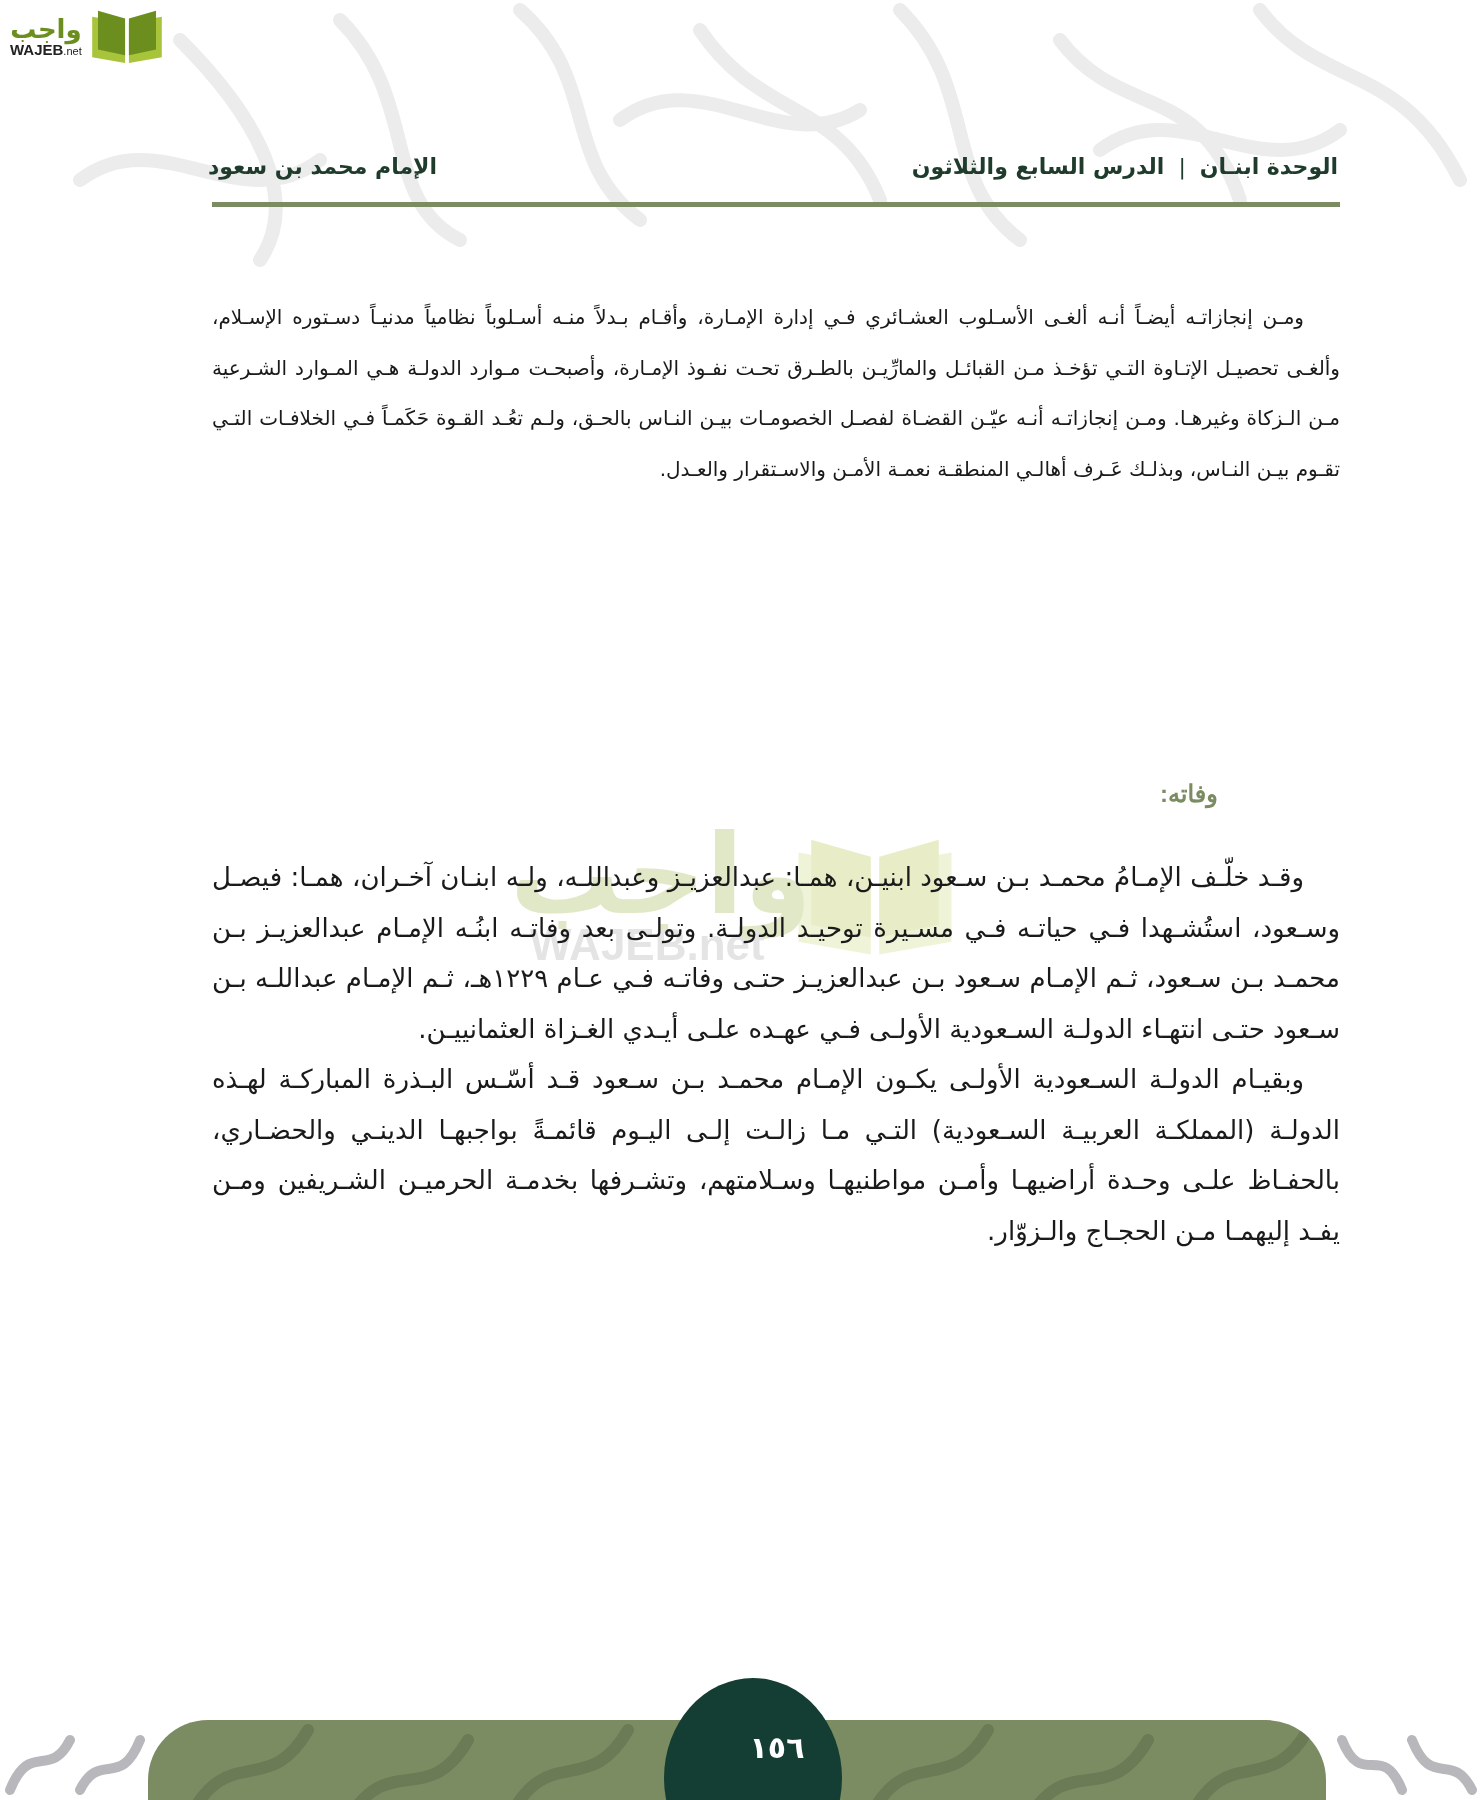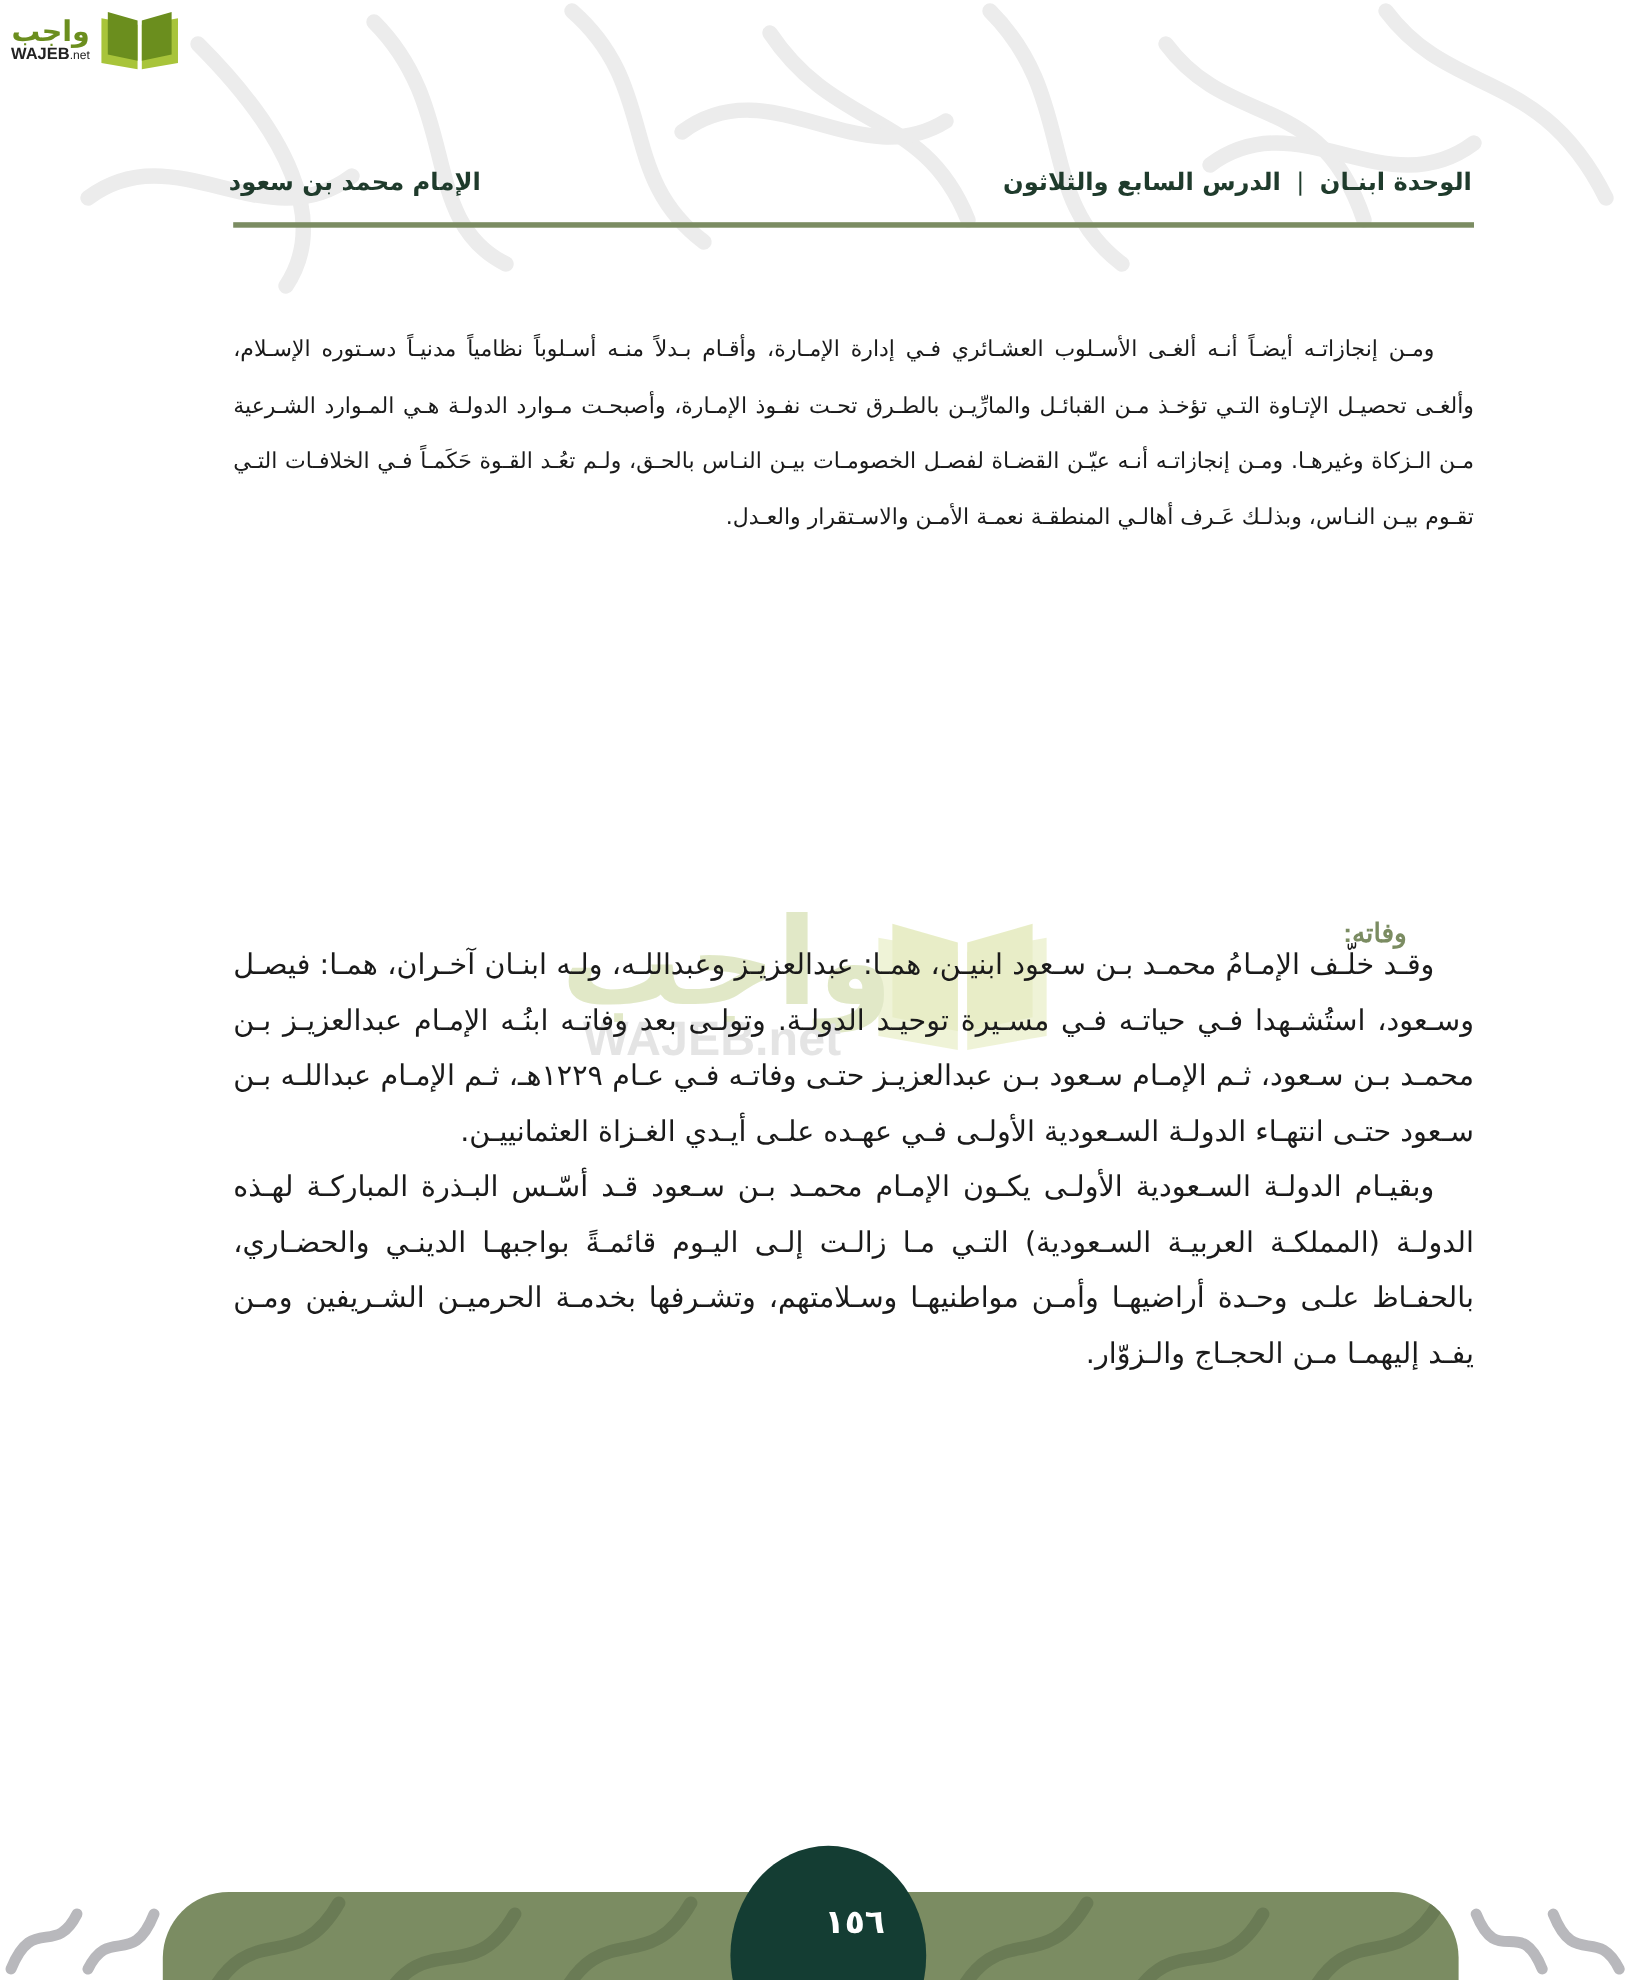--- a/index.html
+++ b/index.html
@@ -33,21 +33,21 @@
       position: absolute; left: 212px; top: 202px; width: 1128px; height: 5px; background: #7b8c62;
     }
 
     .content {
       position: absolute; left: 212px; top: 292px; width: 1128px;
       direction: rtl; text-align: justify; text-align-last: right;
       font-family: "DejaVu Sans", sans-serif; font-size: 20px; line-height: 50.5px; color: #1a1a1a;
     }
     .content p { margin: 0; text-indent: 36px; }
     .section-title {
-      position: absolute; left: 1160px; top: 834px; width: 180px; direction: rtl; text-align: center;
+      position: absolute; left: 1160px; top: 780px; width: 180px; direction: rtl; text-align: left;
       font-family: Liberation Sans, sans-serif; font-weight: bold; font-size: 24px; color: #7b8c62;
     }
     .content2 {
       position: absolute; left: 212px; top: 852px; width: 1128px;
       direction: rtl; text-align: justify; text-align-last: right;
       font-family: "DejaVu Sans", sans-serif; font-size: 26px; line-height: 50.5px; color: #1a1a1a;
     }
     .content2 p { margin: 0; text-indent: 36px; }
 
     .watermark {

